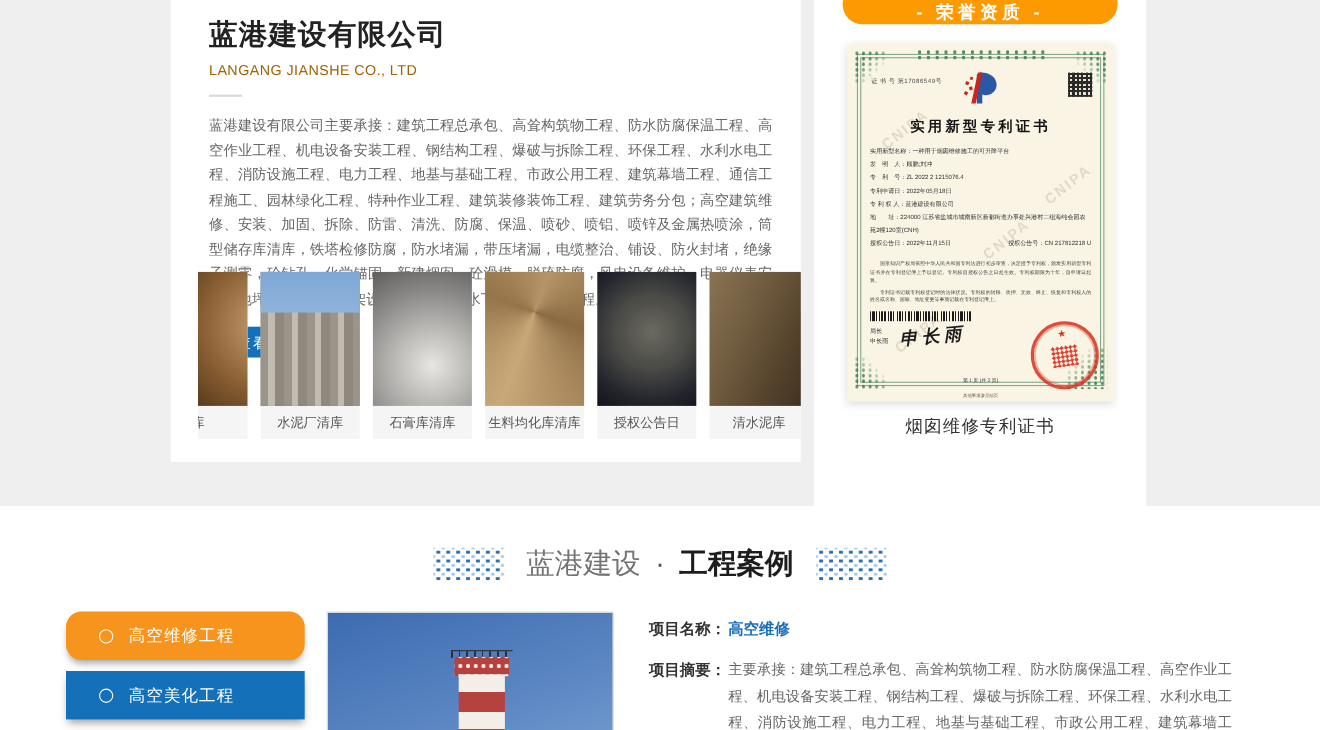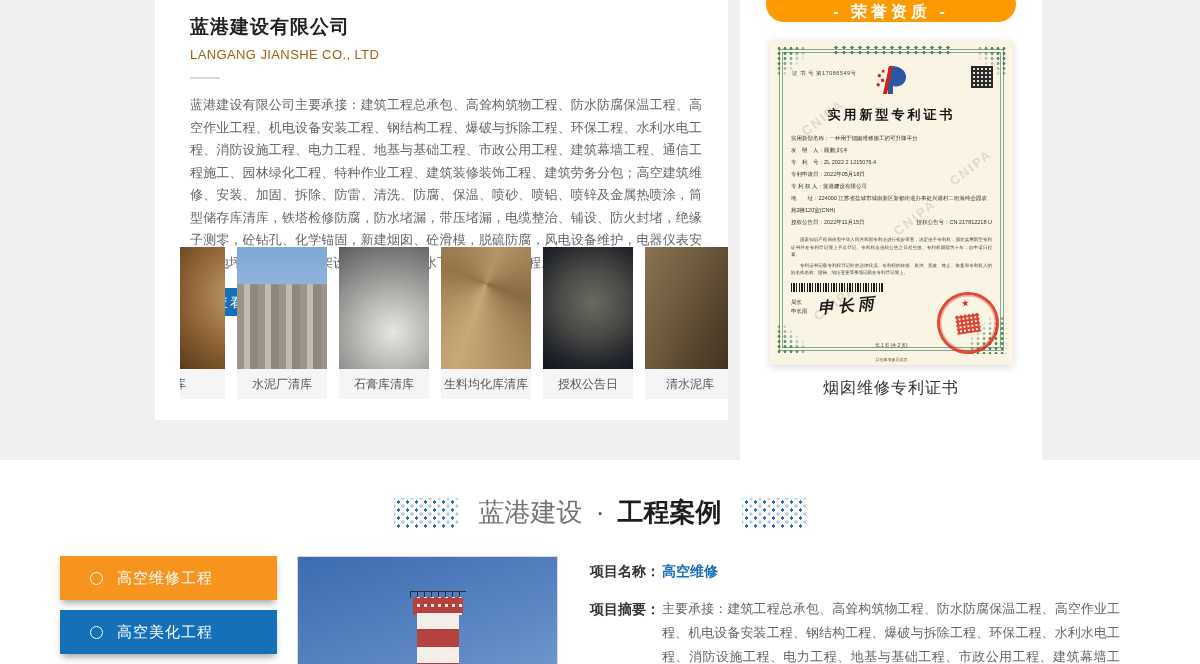--- a/index.html
+++ b/index.html
@@ -2,21 +2,21 @@
 <html><head>
 <meta charset="utf-8">
 <style>
   html,body{margin:0;padding:0;}
   body{width:1200px;height:664px;font-family:"Liberation Sans","DejaVu Sans",sans-serif;}
   .page{position:relative;width:1200px;height:664px;background:#efeff0;overflow:hidden;}
 
   
   .company-card{position:absolute;left:155px;top:0;width:573px;height:420px;background:#fff;}
   .company-inner{padding:14px 26px 0 35px;}
-  .company-title{font-size:19px;font-weight:bold;color:#222;letter-spacing:1px;}
+  .company-title{font-size:26px;font-weight:bold;color:#222;letter-spacing:1px;}
   .company-sub{font-size:13px;color:#a16207;margin-top:7px;letter-spacing:.4px;}
   .company-divider{width:30px;height:2px;background:#d9d9d9;margin-top:15px;}
   .company-desc{margin-top:15px;font-size:13px;color:#666;line-height:22.5px;text-align:justify;width:512px;}
   .detail-btn{display:block;margin-top:14px;width:110px;height:28px;line-height:28px;text-align:center;
     background:#1470b8;color:#fff;font-size:13px;border:none;cursor:pointer;letter-spacing:2px;}
 
   .gallery-viewport{position:absolute;left:25px;top:247px;width:548px;overflow:hidden;}
   .gallery-track{display:flex;gap:12px;margin-left:-45px;}
   .gallery-item{flex:0 0 90px;width:90px;background:#f5f5f6;}
   .gallery-img{width:90px;height:122px;}
@@ -84,21 +84,21 @@
     background-image:radial-gradient(circle,#2a6fb5 1.6px,transparent 1.8px),radial-gradient(circle,#a9c6e3 1.5px,transparent 1.7px);
     background-size:9px 8px,9px 8px;background-position:0 0,4.5px 4px;}
   .section-title{font-size:26px;color:#1d1d1d;white-space:nowrap;}
   .st-prefix{color:#737373;font-weight:normal;}
   .st-sep{color:#555;margin:0 6px;font-weight:normal;}
   .st-main{font-weight:bold;color:#1d1d1d;}
 
   .case-tabs{position:absolute;left:60px;top:96px;width:217px;}
   .case-tab{position:relative;width:217px;height:44px;margin-bottom:10px;display:flex;align-items:center;
     color:#fff;font-size:15px;letter-spacing:1px;cursor:pointer;box-shadow:0 5px 7px -2px rgba(90,90,90,.55);}
-  .tab-orange{background:#f7941d;}
+  .tab-orange{background:#f7941d;border-radius:14px;}
   .tab-blue{background:#1470b8;}
   .tab-circle{width:11px;height:11px;border:1.5px solid #fff;border-radius:50%;margin:0 14px 0 30px;flex:0 0 auto;}
 
   .case-photo{position:absolute;left:297px;top:96px;width:259px;height:150px;border:1px solid #d8d8d8;
     background:linear-gradient(160deg,#3866ab 0%,#44711076 0%,#3c6bb0 0%,#5d88c4 60%,#7aa0d2 100%);overflow:hidden;}
   .chimney{position:absolute;left:46%;top:56px;width:42px;height:120px;
     background:repeating-linear-gradient(180deg,#f3eee7 0 16px,#b5423e 16px 34px);}
   .chimney-top{position:absolute;left:46%;top:40px;width:42px;margin-left:-4px;padding:0;height:18px;background:#b5423e;border-radius:3px 3px 0 0;width:50px;
     background-image:radial-gradient(circle,#f0e8df 1.8px,transparent 2px);background-size:7px 9px;background-position:2px 4px;background-color:#b5423e;}
   .chimney-rail{position:absolute;left:46%;top:34px;margin-left:-7px;width:56px;height:6px;

